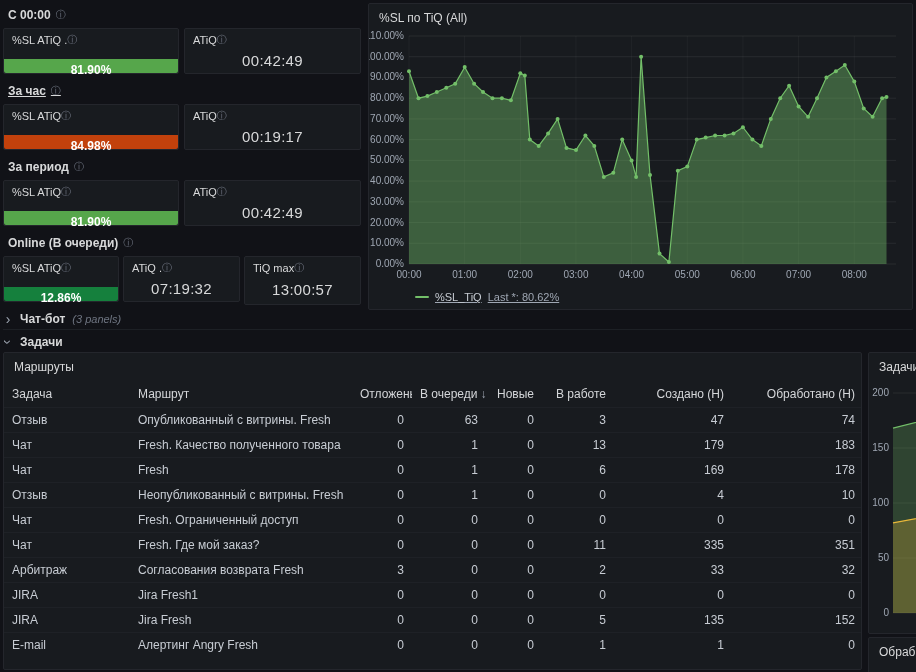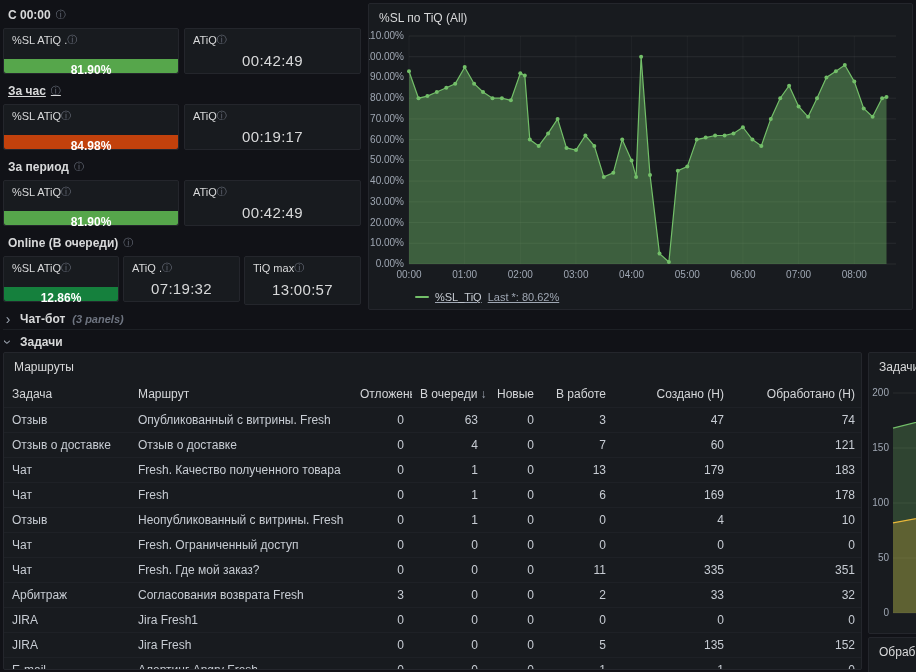--- a/index.html
+++ b/index.html
@@ -15,21 +15,21 @@
   .stat-bar{position:absolute;left:0;right:0;bottom:0;height:14px;line-height:22px;
     text-align:center;color:#fff;font-size:12px;font-weight:700;border-radius:0 0 2px 2px;}
   .stat-time{position:absolute;left:0;right:0;top:18px;bottom:0;display:flex;
     align-items:center;justify-content:center;font-size:15px;color:#D8D9DA;letter-spacing:.3px;}
   .dash-row{position:absolute;left:3px;width:910px;height:22px;display:flex;
     align-items:center;gap:7px;color:#D8D9DA;font-size:12px;font-weight:600;cursor:pointer;}
   .dash-row.bordered{border-bottom:1px solid #1D2025;}
   .caret{color:#9FA7B3;font-size:14px;font-weight:400;width:10px;display:inline-block;
     text-align:center;line-height:1;}
   .caret.open{transform:rotate(90deg);}
-  .row-meta{color:#6E7480;font-size:11px;font-style:italic;font-weight:700;text-align:center;}
+  .row-meta{color:#6E7480;font-size:11px;font-style:italic;font-weight:400;text-align:center;}
   .panel-title{font-size:12px;font-weight:500;color:#D8D9DA;padding:7px 10px 3px;
     white-space:nowrap;overflow:hidden;}
   table{width:100%;border-collapse:collapse;table-layout:fixed;font-size:12px;
     color:#C7CCD3;margin-top:4px;}
   th{font-weight:500;color:#D4D6D9;text-align:left;padding:6px 8px;white-space:nowrap;
     overflow:hidden;cursor:pointer;}
   td{padding:5px 8px;white-space:nowrap;overflow:hidden;text-overflow:ellipsis;
     border-top:1px solid #1E2126;}
   .num{text-align:right;}
   .sort-arrow{color:#9FA7B3;margin-left:3px;font-weight:400;}
@@ -195,30 +195,20 @@
             <td>Отзыв</td>
             <td>Опубликованный с витрины. Fresh</td>
             <td class="num">0</td>
             <td class="num">63</td>
             <td class="num">0</td>
             <td class="num">3</td>
             <td class="num">47</td>
             <td class="num">74</td>
           </tr>
           <tr>
-            <td>Отзыв о доставке</td>
-            <td>Отзыв о доставке</td>
-            <td class="num">0</td>
-            <td class="num">4</td>
-            <td class="num">0</td>
-            <td class="num">7</td>
-            <td class="num">60</td>
-            <td class="num">121</td>
-          </tr>
-          <tr>
             <td>Чат</td>
             <td>Fresh. Качество полученного товара</td>
             <td class="num">0</td>
             <td class="num">1</td>
             <td class="num">0</td>
             <td class="num">13</td>
             <td class="num">179</td>
             <td class="num">183</td>
           </tr>
           <tr>

